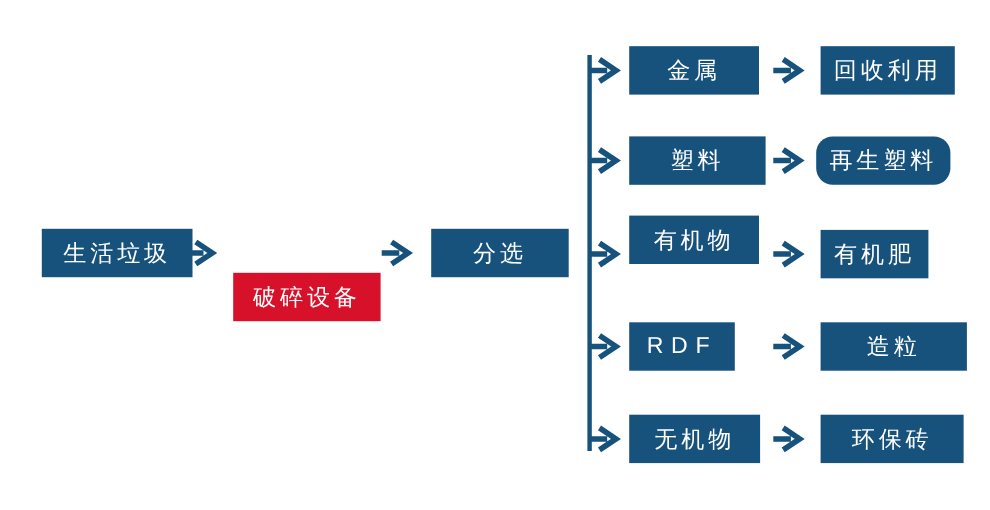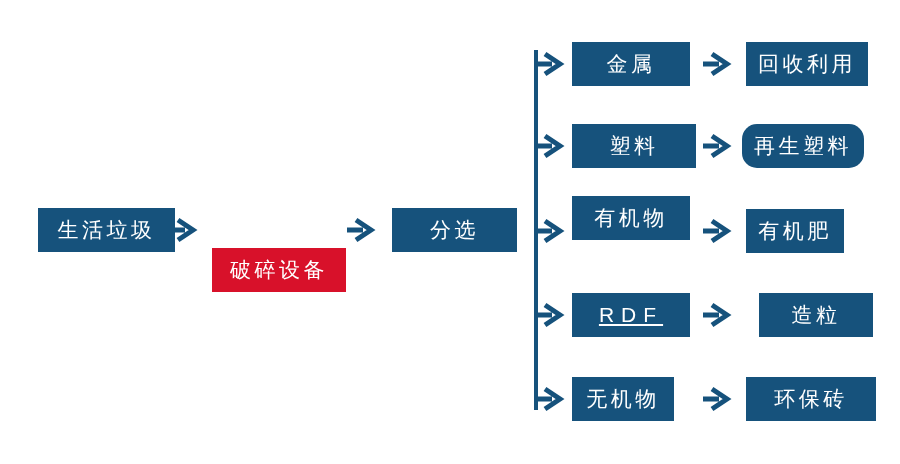--- a/index.html
+++ b/index.html
@@ -94,28 +94,28 @@
     </svg>
   <div class="node blue" style="left:572px; top:196px; width:118px;">有机物</div>
   <svg class="arrow" style="left:702px; top:218px;" width="30" height="26" viewBox="0 0 30 26">
       <use href="#arrowglyph"></use>
     </svg>
   <div class="node blue" style="left:746px; top:209px; width:98px;">有机肥</div>
 
   <svg class="arrow" style="left:535px; top:302px;" width="30" height="26" viewBox="0 0 30 26">
       <use href="#arrowglyph"></use>
     </svg>
-  <div class="node blue spread" style="left:572px; top:293px; width:118px;text-decoration:underline;">RDF</div>
+  <div class="node blue spread" style="left:572px; top:293px; width:96px;">RDF</div>
   <svg class="arrow" style="left:702px; top:302px;" width="30" height="26" viewBox="0 0 30 26">
       <use href="#arrowglyph"></use>
     </svg>
-  <div class="node blue" style="left:746px; top:293px; width:114px;margin-left:13px;">造粒</div>
+  <div class="node blue" style="left:746px; top:293px; width:133px;">造粒</div>
 
   <svg class="arrow" style="left:535px; top:386px;" width="30" height="26" viewBox="0 0 30 26">
       <use href="#arrowglyph"></use>
     </svg>
-  <div class="node blue" style="left:572px; top:377px; width:102px;">无机物</div>
+  <div class="node blue" style="left:572px; top:377px; width:119px;">无机物</div>
   <svg class="arrow" style="left:702px; top:386px;" width="30" height="26" viewBox="0 0 30 26">
       <use href="#arrowglyph"></use>
     </svg>
   <div class="node blue" style="left:746px; top:377px; width:130px;">环保砖</div>
 
 </div>
 
 </body></html>

